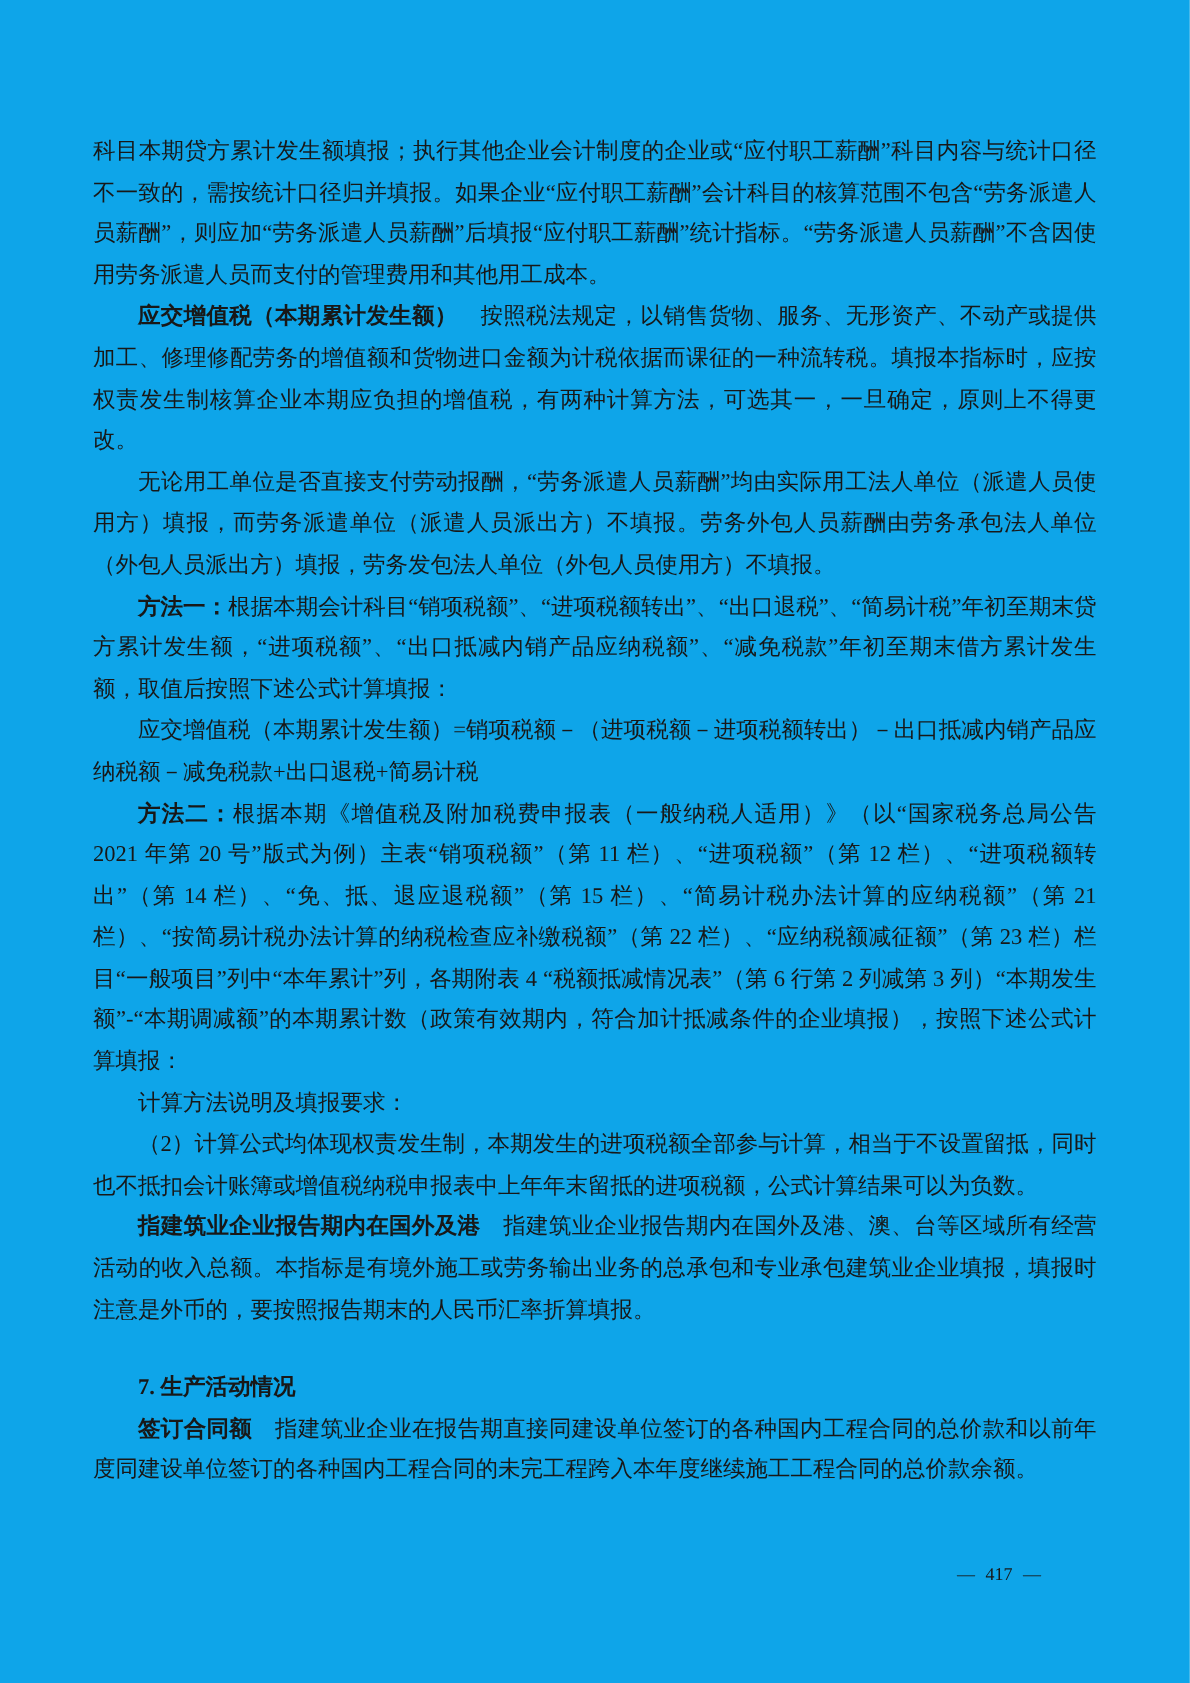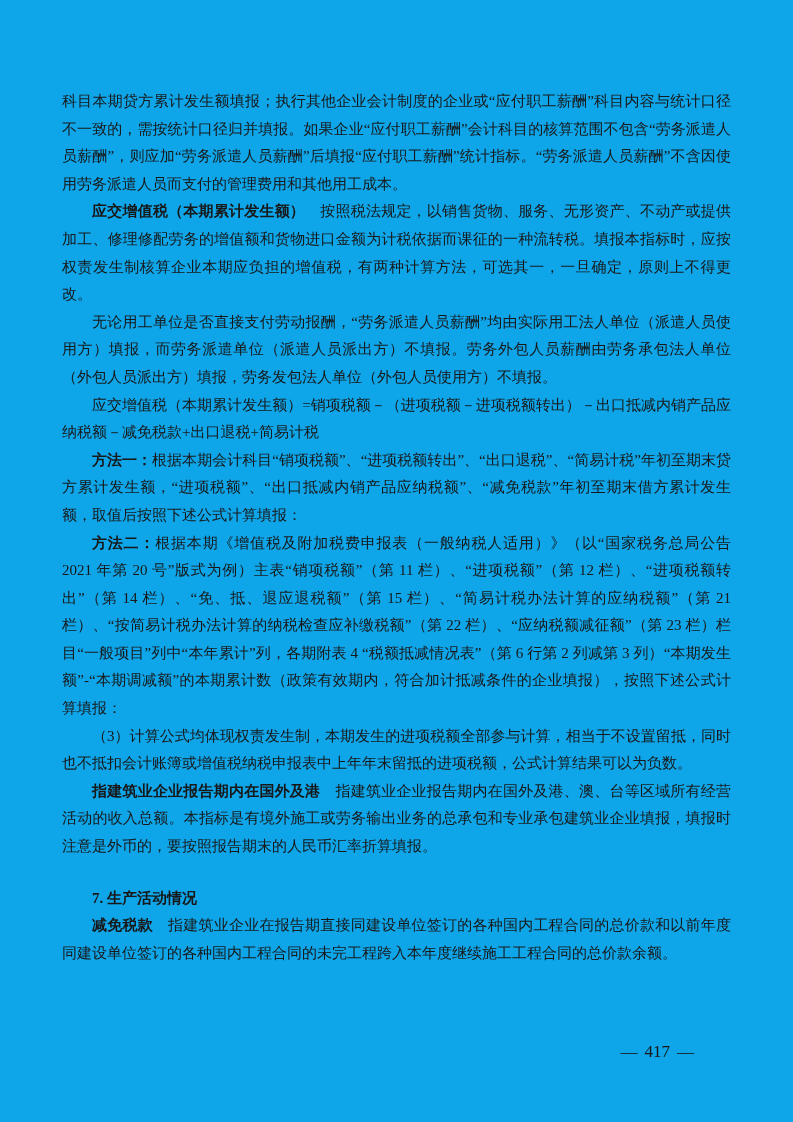--- a/index.html
+++ b/index.html
@@ -26,53 +26,54 @@
   .content p { margin: 0; padding: 0; text-indent: 2em; }
   .content p.no-indent { text-indent: 0; }
   .lead { font-weight: bold; }
   .heading {
     font-weight: bold;
     margin-top: 24px !important;
   }
   .footer {
     position: absolute;
     top: 1042px; right: 92px;
-    font-size: 17px;
+    font-size: 12px;
     color: #181818;
     white-space: nowrap;
   }
   .footer .dash { display: inline-block; margin: 0 7px; }
 </style>
 </head>
 <body>
 
 <div class="page">
   <div class="content">
 
     <p class="no-indent"><span>科目本期贷方累计发生额填报；执行其他企业会计制度的企业或“应付职工薪酬”科目内容与统计口径不一致的，需按统计口径归并填报。如果企业“应付职工薪酬”会计科目的核算范围不包含“劳务派遣人员薪酬”，则应加“劳务派遣人员薪酬”后填报“应付职工薪酬”统计指标。“劳务派遣人员薪酬”不含因使用劳务派遣人员而支付的管理费用和其他用工成本。</span></p>
 
     <p><b class="lead">应交增值税（本期累计发生额）</b><span>　按照税法规定，以销售货物、服务、无形资产、不动产或提供加工、修理修配劳务的增值额和货物进口金额为计税依据而课征的一种流转税。填报本指标时，应按权责发生制核算企业本期应负担的增值税，有两种计算方法，可选其一，一旦确定，原则上不得更改。</span></p>
 
     <p><span>无论用工单位是否直接支付劳动报酬，“劳务派遣人员薪酬”均由实际用工法人单位（派遣人员使用方）填报，而劳务派遣单位（派遣人员派出方）不填报。劳务外包人员薪酬由劳务承包法人单位（外包人员派出方）填报，劳务发包法人单位（外包人员使用方）不填报。</span></p>
 
+    <p><b class="lead">方法一：</b><span>根据本期会计科目“销项税额”、“进项税额转出”、“出口退税”、“简易计税”年初至期末贷方累计发生额，“进项税额”、“出口抵减内销产品应纳税额”、“减免税款”年初至期末借方累计发生额，取值后按照下述公式计算填报：</span></p>
+
     <p><span>应交增值税（本期累计发生额）=销项税额－（进项税额－进项税额转出）－出口抵减内销产品应纳税额－减免税款+出口退税+简易计税</span></p>
-
-    <p><b class="lead">方法一：</b><span>根据本期会计科目“销项税额”、“进项税额转出”、“出口退税”、“简易计税”年初至期末贷方累计发生额，“进项税额”、“出口抵减内销产品应纳税额”、“减免税款”年初至期末借方累计发生额，取值后按照下述公式计算填报：</span></p>
 
     <p><b class="lead">方法二：</b><span>根据本期《增值税及附加税费申报表（一般纳税人适用）》（以“国家税务总局公告 2021 年第 20 号”版式为例）主表“销项税额”（第 11 栏）、“进项税额”（第 12 栏）、“进项税额转出”（第 14 栏）、“免、抵、退应退税额”（第 15 栏）、“简易计税办法计算的应纳税额”（第 21 栏）、“按简易计税办法计算的纳税检查应补缴税额”（第 22 栏）、“应纳税额减征额”（第 23 栏）栏目“一般项目”列中“本年累计”列，各期附表 4 “税额抵减情况表”（第 6 行第 2 列减第 3 列）“本期发生额”-“本期调减额”的本期累计数（政策有效期内，符合加计抵减条件的企业填报），按照下述公式计算填报：</span></p>
 
 
+    <p><span>计算方法说明及填报要求：</span></p>
 
-    <p><span>（3）计算公式均体现权责发生制，本期发生的进项税额全部参与计算，相当于不设置留抵，同时也不抵扣会计账簿或增值税纳税申报表中上年年末留抵的进项税额，公式计算结果可以为负数。</span></p>
+    <p><span>（2）计算公式均体现权责发生制，本期发生的进项税额全部参与计算，相当于不设置留抵，同时也不抵扣会计账簿或增值税纳税申报表中上年年末留抵的进项税额，公式计算结果可以为负数。</span></p>
 
 
     <p><b class="lead">指建筑业企业报告期内在国外及港</b><span>　指建筑业企业报告期内在国外及港、澳、台等区域所有经营活动的收入总额。本指标是有境外施工或劳务输出业务的总承包和专业承包建筑业企业填报，填报时注意是外币的，要按照报告期末的人民币汇率折算填报。</span></p>
 
     <p class="heading">7. 生产活动情况</p>
 
-    <p><b class="lead">减免税款</b><span>　指建筑业企业在报告期直接同建设单位签订的各种国内工程合同的总价款和以前年度同建设单位签订的各种国内工程合同的未完工程跨入本年度继续施工工程合同的总价款余额。</span></p>
+    <p><b class="lead">签订合同额</b><span>　指建筑业企业在报告期直接同建设单位签订的各种国内工程合同的总价款和以前年度同建设单位签订的各种国内工程合同的未完工程跨入本年度继续施工工程合同的总价款余额。</span></p>
 
   </div>
 
   <div class="footer">
     <span class="dash">—</span><span>417</span><span class="dash">—</span>
   </div>
 </div>
 
 </body></html>

